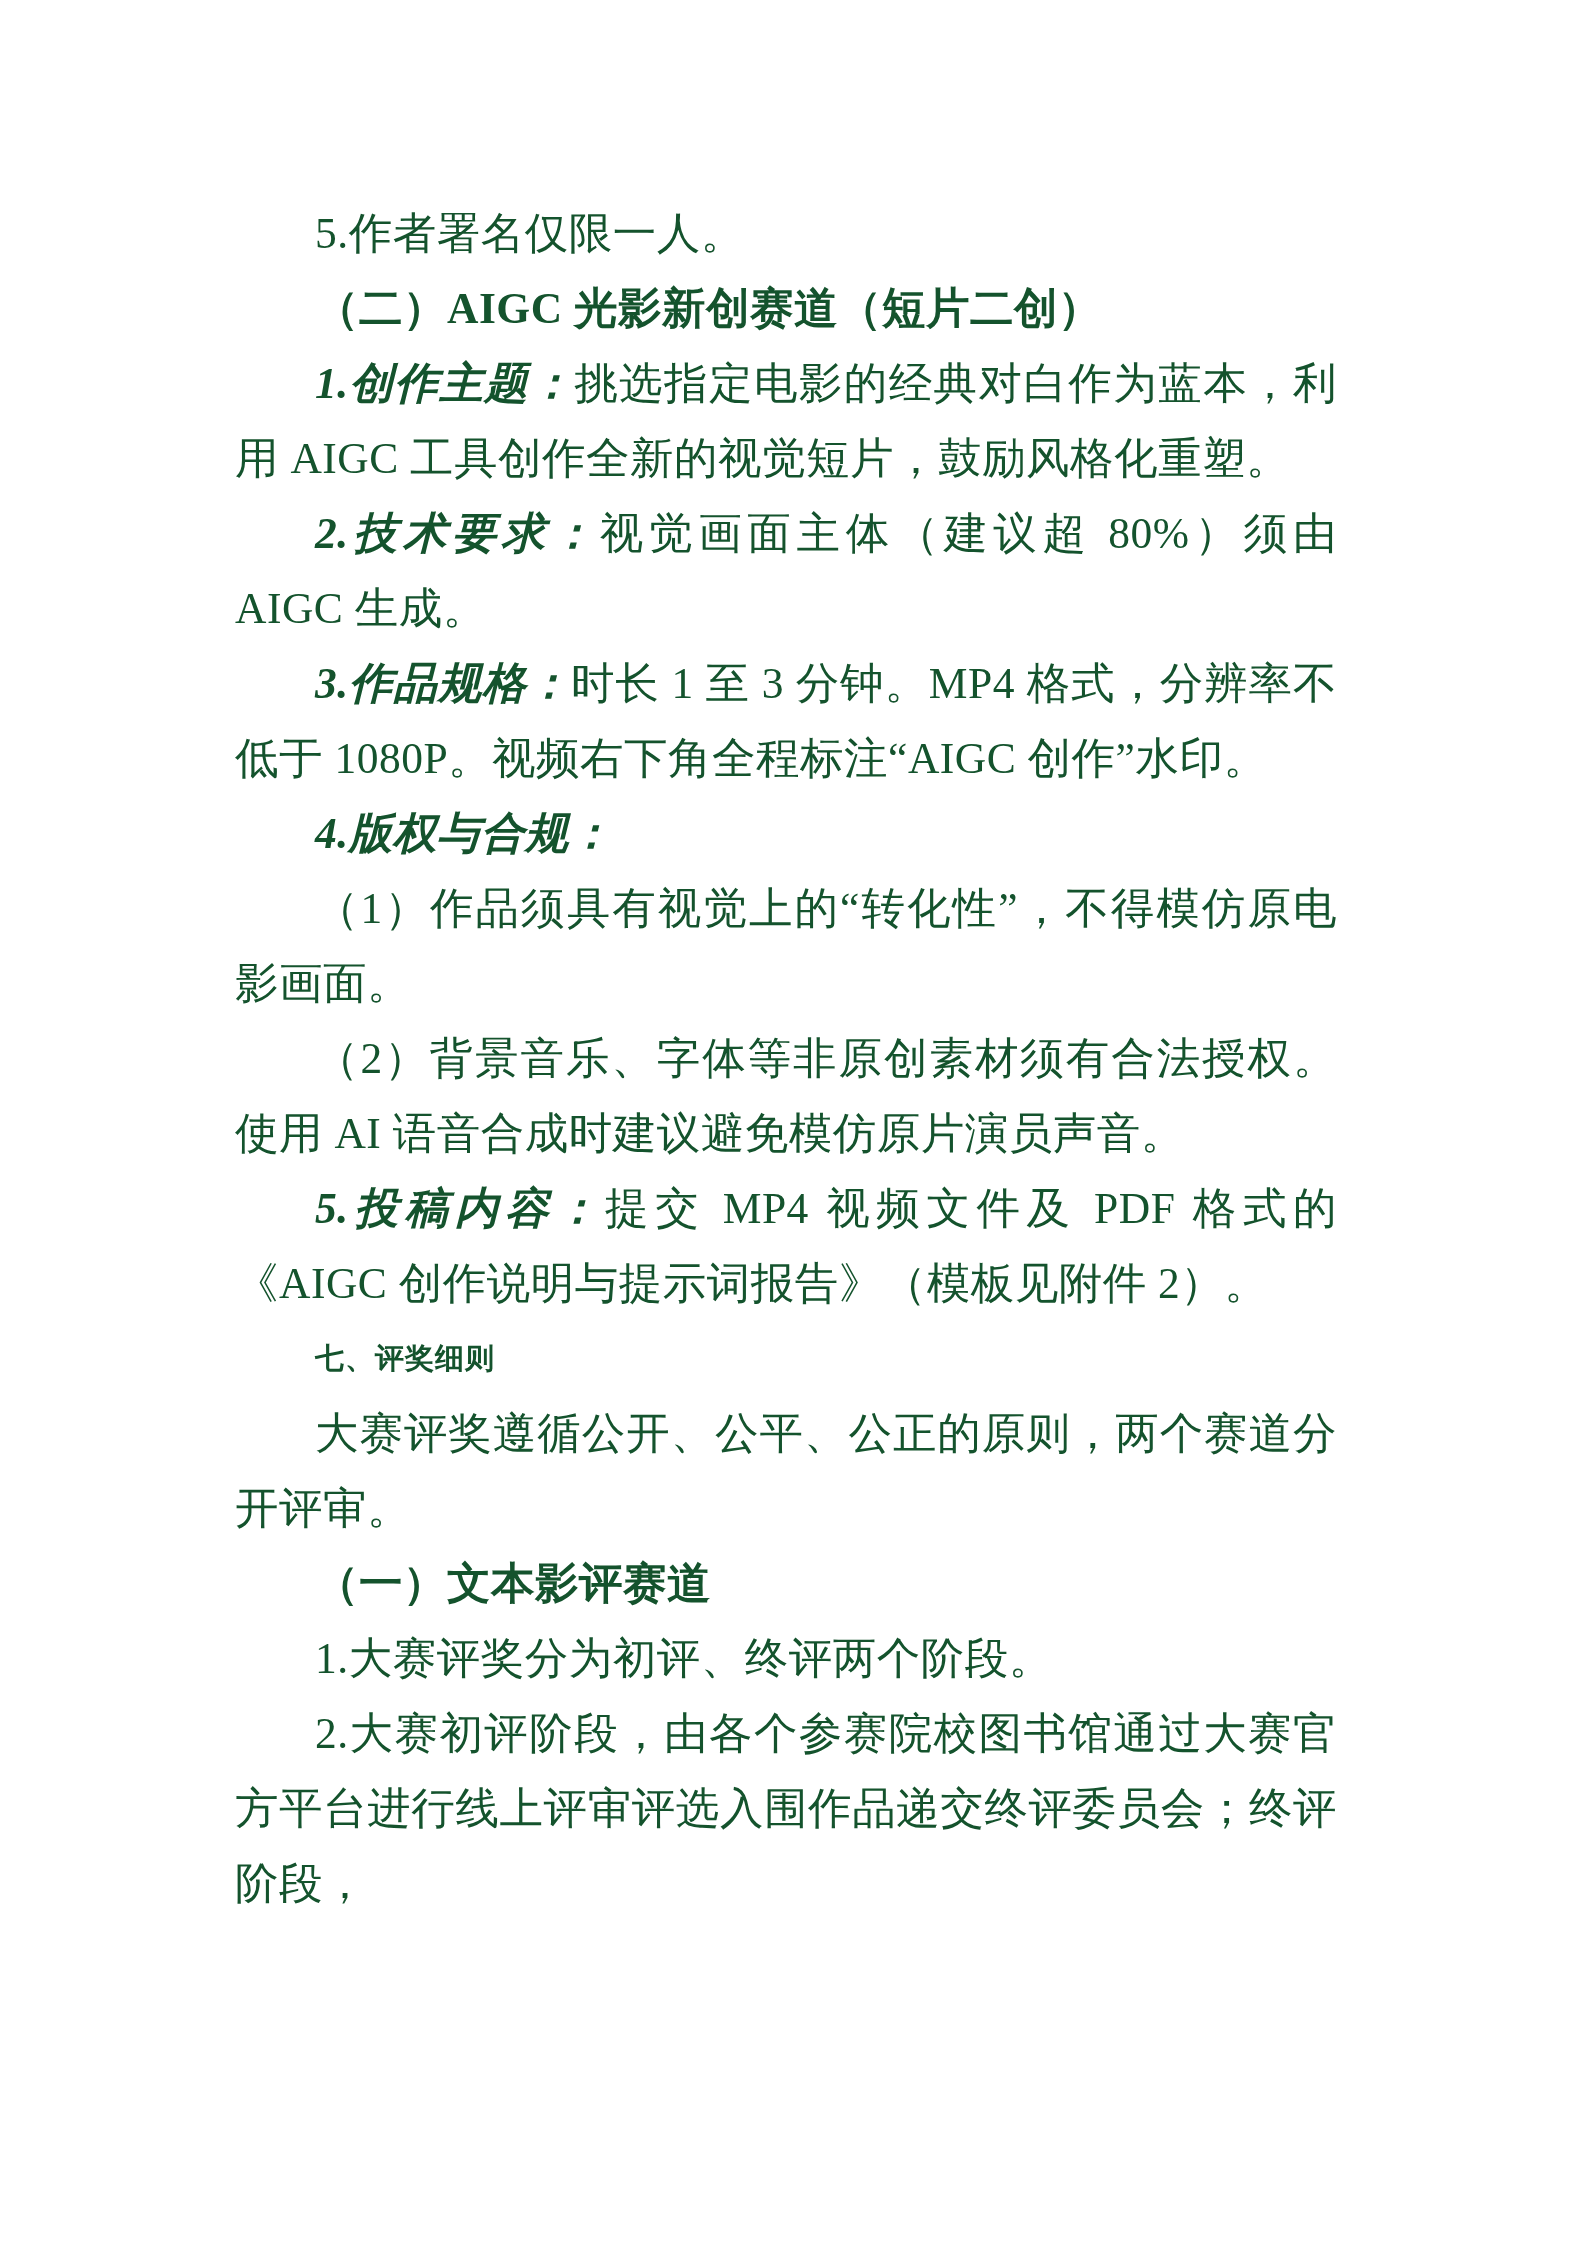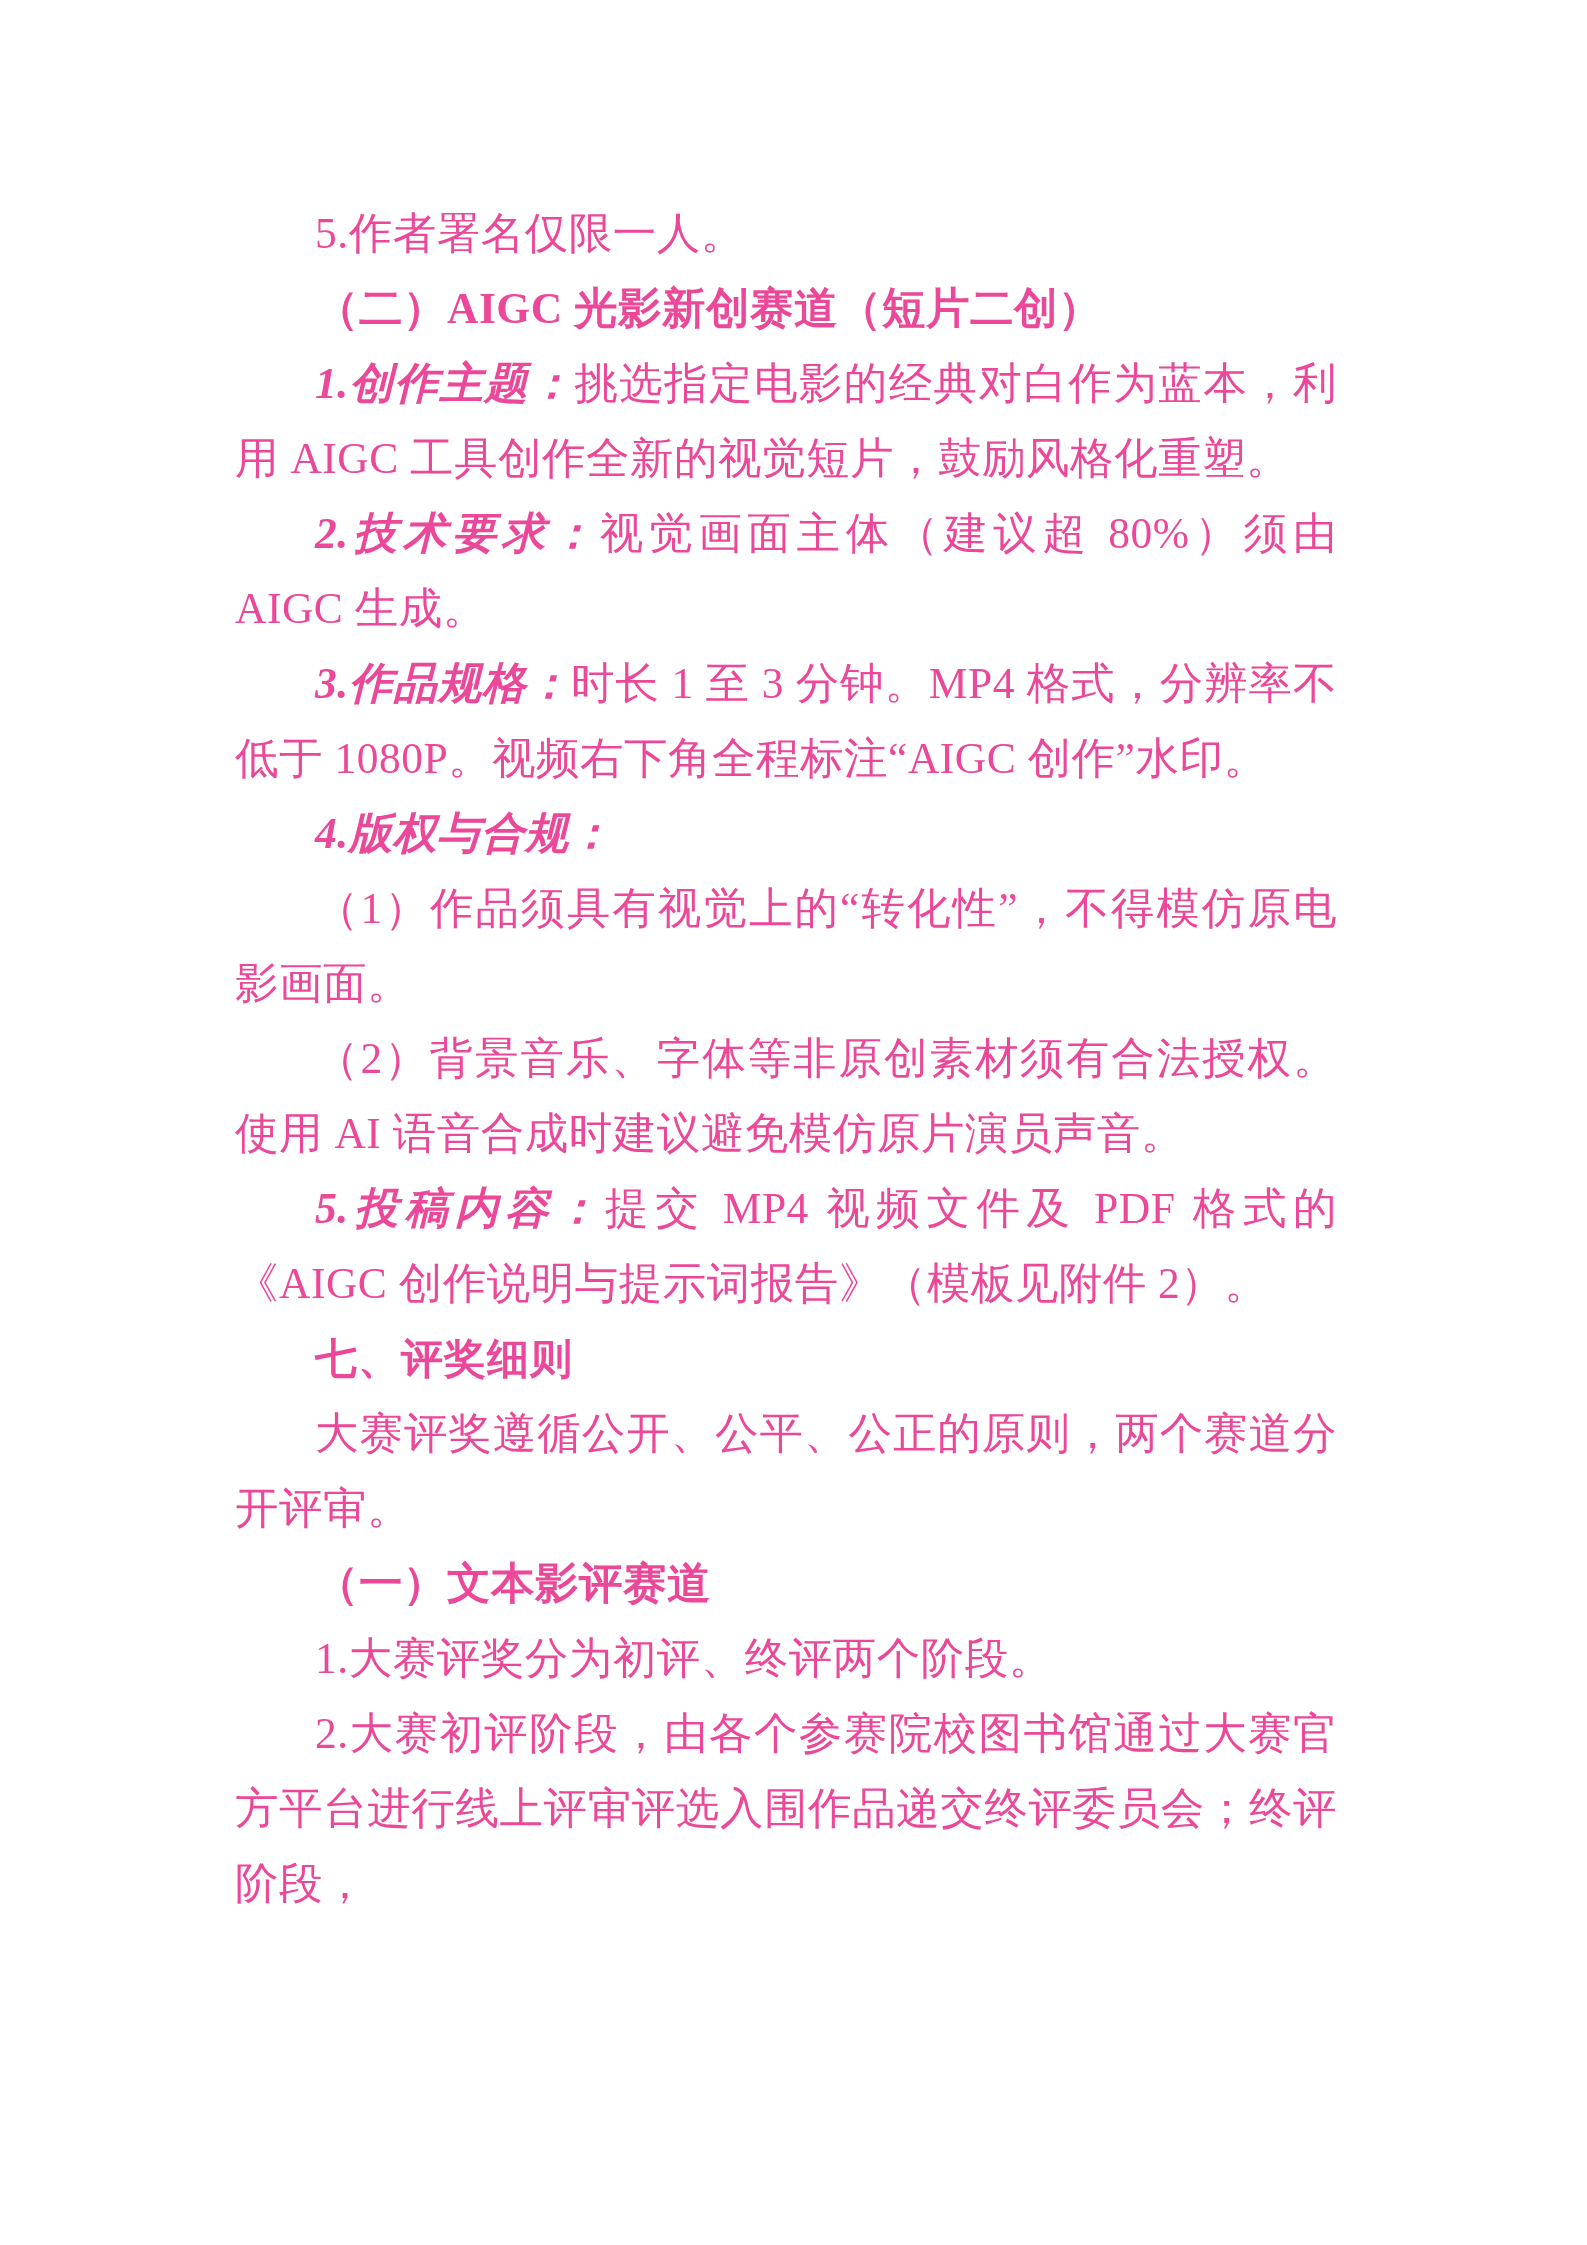--- a/index.html
+++ b/index.html
@@ -5,21 +5,21 @@
   html, body {
     margin: 0;
     padding: 0;
     background: #ffffff;
   }
   .page {
     position: relative;
     width: 1587px;
     height: 2245px;
     background: #ffffff;
-    color: #ec4899;
+    color: #14532d;
     box-sizing: border-box;
     padding: 196px 250px 0 235px;
     font-family: "Liberation Serif", "DejaVu Serif", serif;
     overflow: hidden;
   }
   .page p {
     margin: 0;
     padding: 0;
     font-size: 43.5px;
     line-height: 75px;
@@ -31,21 +31,21 @@
   .page p .lead {
     font-weight: 700;
     font-style: italic;
   }
   .page p.subheading {
     font-weight: 700;
   }
   .page p.section-heading {
     font-family: "Liberation Sans", "DejaVu Sans", sans-serif;
     font-weight: 700;
-    font-size: 42px;
+    font-size: 29px;
     letter-spacing: 1px;
   }
 </style>
 </head>
 <body>
 
 <div class="page">
 
   <p class="body"><span class="lead"></span><span>5.作者署名仅限一人。</span></p>
 

